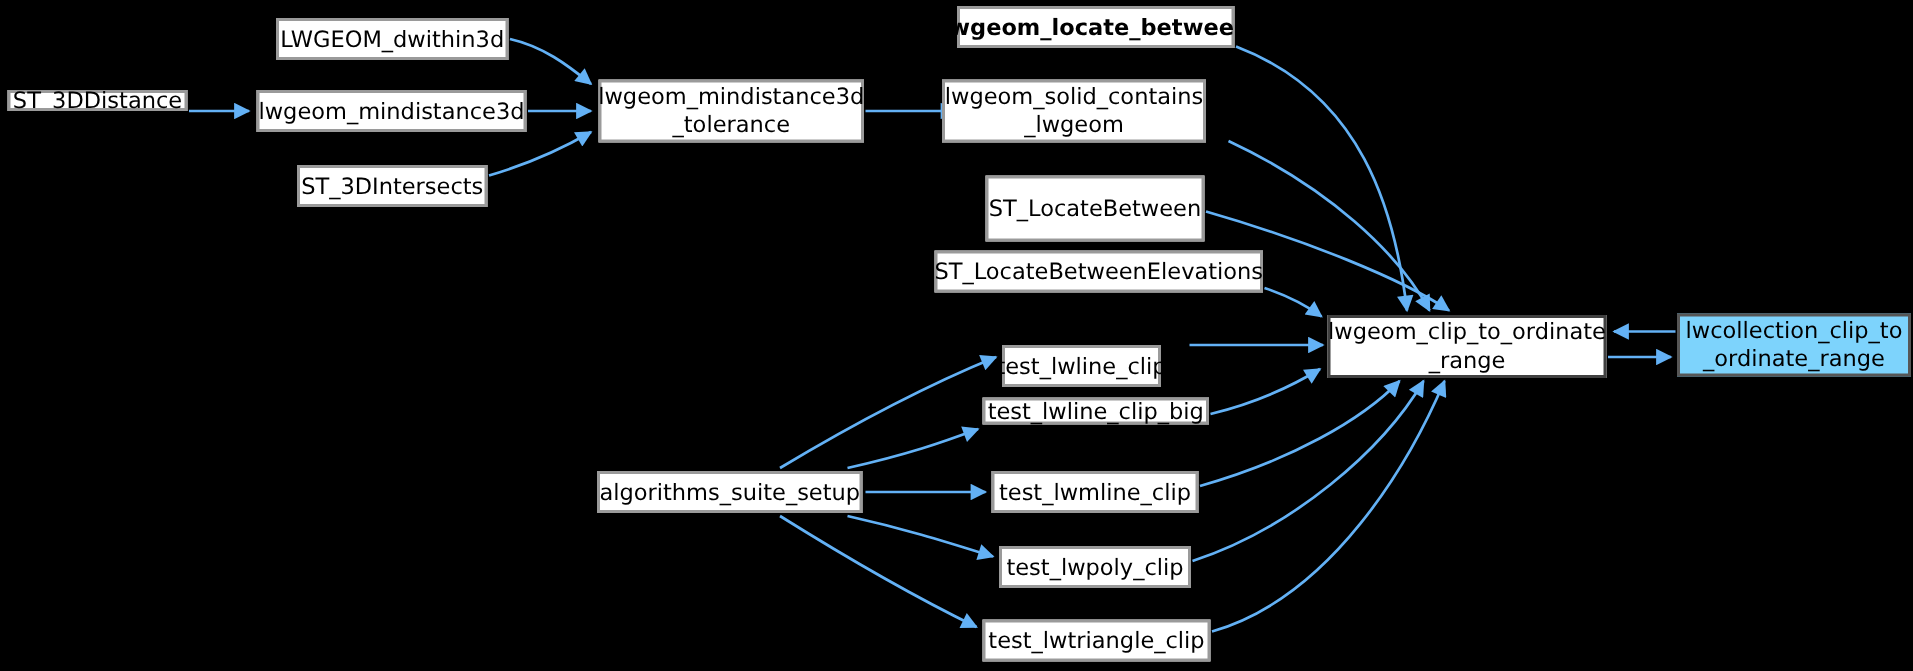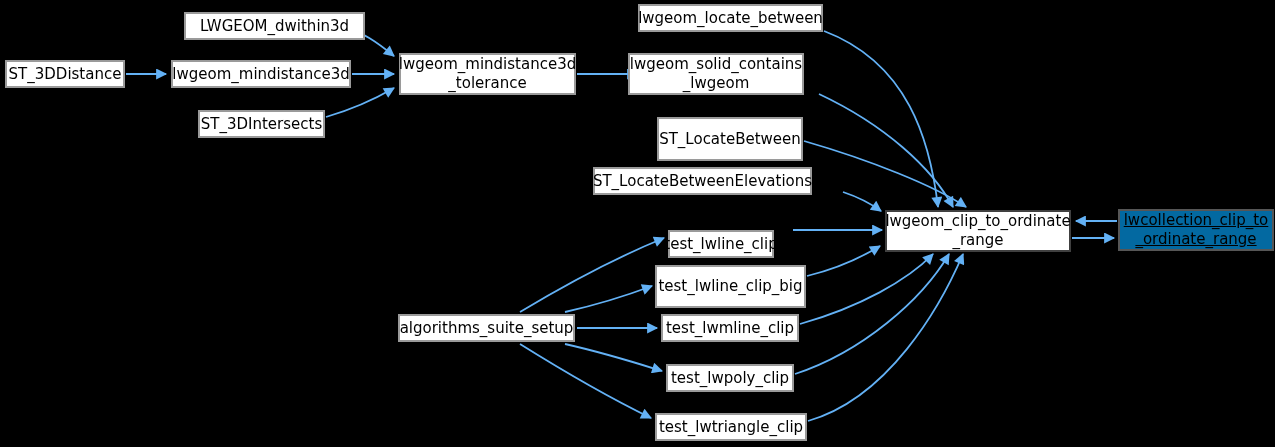--- a/index.html
+++ b/index.html
@@ -26,24 +26,23 @@
     line-height: 19px;
     display: flex;
     align-items: center;
     justify-content: center;
     text-align: center;
     white-space: pre-line;
     cursor: pointer;
   }
   .node.focus { border-color: #404040; }
   .node.current {
-    background: #0369a1;
+    background: #7dd3fc;
     border-color: #565656;
     cursor: default;
-    text-decoration: underline;
   }
 </style>
 </head>
 <body>
 
 <div id="canvas">
 
   <svg id="edges" viewBox="0 0 1275 447" xmlns="http://www.w3.org/2000/svg">
     <defs>
       <marker id="arrow" viewBox="0 0 10 10" refX="9" refY="5" markerUnits="userSpaceOnUse" markerWidth="13" markerHeight="11" orient="auto">
@@ -68,33 +67,33 @@
       <path d="M 520,312 C 565,285 615,258 664,238" marker-end="url(#arrow)"></path>
       <path d="M 565,312 C 605,303 628,295 652,286" marker-end="url(#arrow)"></path>
       <path d="M 577,328 L 657,328" marker-end="url(#arrow)"></path>
       <path d="M 565,344 C 605,353 630,361 662,371" marker-end="url(#arrow)"></path>
       <path d="M 520,344 C 568,374 610,398 651,418" marker-end="url(#arrow)"></path>
       <path d="M 1117,221 L 1076,221" marker-end="url(#arrow)"></path>
       <path d="M 1072,238 L 1114,238" marker-end="url(#arrow)"></path>
     </g>
   </svg>
 
-  <div class="node" style="left:5px;   top:60px;  width:120px; height:28px;">ST_3DDistance</div>
-  <div class="node" style="left:184px; top:12px;  width:181px; height:28px;">LWGEOM_dwithin3d</div>
+  <div class="node" style="left:5px;   top:60px;  width:120px; height:14px;">ST_3DDistance</div>
+  <div class="node" style="left:184px; top:12px;  width:155px; height:28px;">LWGEOM_dwithin3d</div>
   <div class="node" style="left:171px; top:60px;  width:180px; height:28px;">lwgeom_mindistance3d</div>
   <div class="node" style="left:198px; top:110px; width:127px; height:28px;">ST_3DIntersects</div>
   <div class="node" style="left:399px; top:53px;  width:177px; height:42px;">lwgeom_mindistance3d
 _tolerance</div>
-  <div class="node" style="left:638px; top:4px;   width:185px; height:28px;">lwgeom_locate_between</div>
+  <div class="node" style="left:638px; top:4px;   width:185px; height:28px;font-weight:bold;">lwgeom_locate_between</div>
   <div class="node" style="left:628px; top:53px;  width:176px; height:42px;">lwgeom_solid_contains
 _lwgeom</div>
   <div class="node" style="left:657px; top:117px; width:146px; height:44px;">ST_LocateBetween</div>
-  <div class="node" style="left:593px; top:167px; width:219px; height:28px;">ST_LocateBetweenElevations</div>
+  <div class="node" style="left:623px; top:167px; width:219px; height:28px;">ST_LocateBetweenElevations</div>
   <div class="node" style="left:668px; top:216px; width:106px; height:28px;margin-top:14px;">test_lwline_clip</div>
-  <div class="node" style="left:655px; top:265px; width:151px; height:43px;text-align:center;">test_lwline_clip_big</div>
+  <div class="node" style="left:655px; top:265px; width:151px; height:18px;text-align:center;">test_lwline_clip_big</div>
   <div class="node" style="left:398px; top:314px; width:177px; height:28px;">algorithms_suite_setup</div>
   <div class="node" style="left:666px; top:364px; width:128px; height:28px;">test_lwpoly_clip</div>
   <div class="node" style="left:661px; top:314px; width:138px; height:28px;">test_lwmline_clip</div>
   <div class="node" style="left:655px; top:413px; width:152px; height:28px;">test_lwtriangle_clip</div>
   <div class="node focus" style="left:885px;  top:210px; width:186px; height:42px;">lwgeom_clip_to_ordinate
 _range</div>
   <div class="node current" style="left:1118px; top:209px; width:156px; height:42px;">lwcollection_clip_to
 _ordinate_range</div>
 
 </div>

